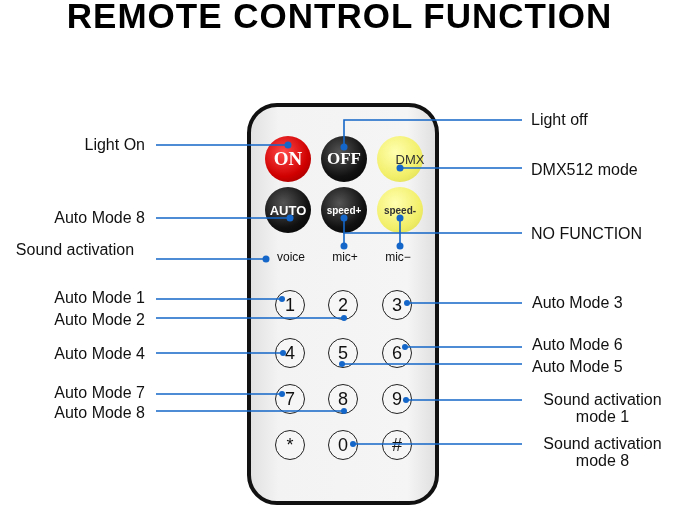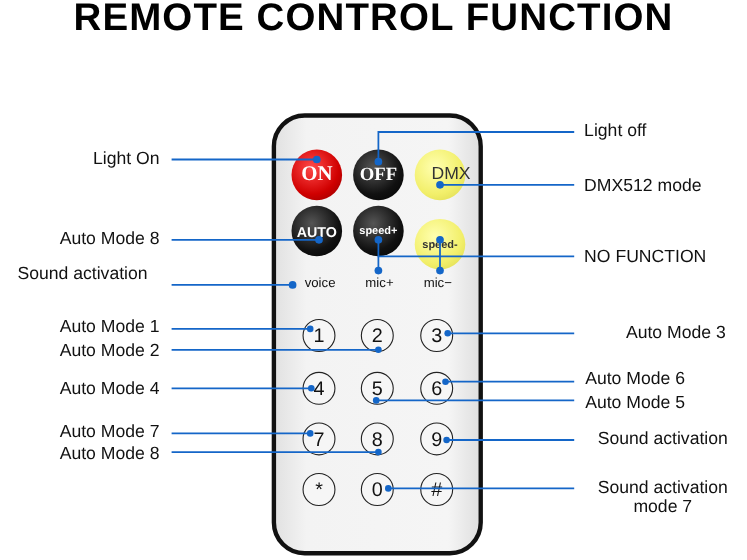--- a/index.html
+++ b/index.html
@@ -5,21 +5,21 @@
   html,body{margin:0;padding:0;background:#fff;}
   body{width:679px;height:509px;position:relative;overflow:hidden;font-family:"Liberation Sans",sans-serif;}
   .title{position:absolute;left:0;top:-4px;width:679px;text-align:center;font-family:"Liberation Sans",sans-serif;font-weight:bold;font-size:35px;letter-spacing:1px;color:#000;}
   .remote{position:absolute;left:247px;top:103px;width:192px;height:402px;border:4px solid #111;border-radius:30px;background:linear-gradient(90deg,#e2e2e2 0%,#f3f3f3 15%,#f5f5f5 85%,#e0e0e0 100%);box-sizing:border-box;}
   .btn{position:absolute;width:46px;height:46px;border-radius:50%;display:flex;align-items:center;justify-content:center;font-weight:bold;box-sizing:border-box;}
   .btn.red{background:radial-gradient(circle at 40% 35%,#ff4a4a,#d00000 60%,#8a0000);color:#fff;font-family:"Liberation Serif",serif;font-size:19px;}
   .btn.black{background:radial-gradient(circle at 40% 35%,#555,#111 60%,#000);color:#fff;}
   .btn.yellow{background:radial-gradient(circle at 40% 35%,#ffffb0,#f2ef6a 60%,#d8d54a);color:#333;}
   .btn .t{font-size:10px;font-family:"Liberation Sans",sans-serif;}
   .btn .off{font-family:"Liberation Serif",serif;font-size:17px;}
-  .btn .dmx{font-size:16px;font-weight:normal;font-family:"Liberation Sans",sans-serif;color:#333;padding-left:20px;}
+  .btn .dmx{font-size:13px;font-weight:normal;font-family:"Liberation Sans",sans-serif;color:#333;padding-left:20px;}
   .btn .auto{font-size:13px;font-family:"Liberation Sans",sans-serif;}
   .sub{position:absolute;font-size:12px;color:#111;text-align:center;width:50px;}
   .num{position:absolute;width:30px;height:30px;border:1.5px solid #222;border-radius:50%;background:#f6f6f6;display:flex;align-items:center;justify-content:center;font-size:18px;color:#111;box-sizing:border-box;}
   .lbl{position:absolute;font-size:16px;color:#111;line-height:17px;white-space:nowrap;}
   .lbl.r{text-align:right;}
   .lbl.c{text-align:center;}
   svg.lines{position:absolute;left:0;top:0;width:679px;height:509px;pointer-events:none;}
 </style>
 </head>
 <body>
@@ -37,21 +37,21 @@
 <div class="btn yellow" style="left:377px;top:136px;">
     <span class="dmx">DMX</span>
   </div>
 
 <div class="btn black" style="left:265px;top:187px;">
     <span class="auto">AUTO</span>
   </div>
 <div class="btn black" style="left:321px;top:187px;">
     <span class="t">speed+</span>
   </div>
-<div class="btn yellow" style="left:377px;top:199px;">
+<div class="btn yellow" style="left:377px;top:187px;">
     <span class="t" style="color:#333">speed-</span>
   </div>
 
 <div class="sub" style="left:266px;top:250px;">voice</div>
 <div class="sub" style="left:320px;top:250px;">mic+</div>
 <div class="sub" style="left:373px;top:250px;">mic−</div>
 
 <div class="num" style="left:275px;top:290px;">1</div>
 <div class="num" style="left:328px;top:290px;">2</div>
 <div class="num" style="left:382px;top:290px;">3</div>
@@ -117,22 +117,23 @@
 </div>
 <div class="lbl r" style="right:534px;top:289px;">Auto Mode 1</div>
 <div class="lbl r" style="right:534px;top:311px;">Auto Mode 2</div>
 <div class="lbl r" style="right:534px;top:345px;">Auto Mode 4</div>
 <div class="lbl r" style="right:534px;top:384px;">Auto Mode 7</div>
 <div class="lbl r" style="right:534px;top:404px;">Auto Mode 8</div>
 
 <div class="lbl" style="left:531px;top:111px;">Light off</div>
 <div class="lbl" style="left:531px;top:161px;">DMX512 mode</div>
 <div class="lbl" style="left:531px;top:225px;">NO FUNCTION</div>
-<div class="lbl" style="left:532px;top:294px;margin-left:37px;">Auto Mode 3</div>
+<div class="lbl" style="left:532px;top:294px;">Auto Mode 3</div>
 <div class="lbl" style="left:532px;top:336px;">Auto Mode 6</div>
 <div class="lbl" style="left:532px;top:358px;">Auto Mode 5</div>
 <div class="lbl c" style="left:526px;top:391px;width:153px;">
   <div>Sound activation</div>
+  <div>mode 1</div>
 </div>
 <div class="lbl c" style="left:526px;top:435px;width:153px;">
   <div>Sound activation</div>
-  <div>mode 7</div>
+  <div>mode 8</div>
 </div>
 
 </body></html>

